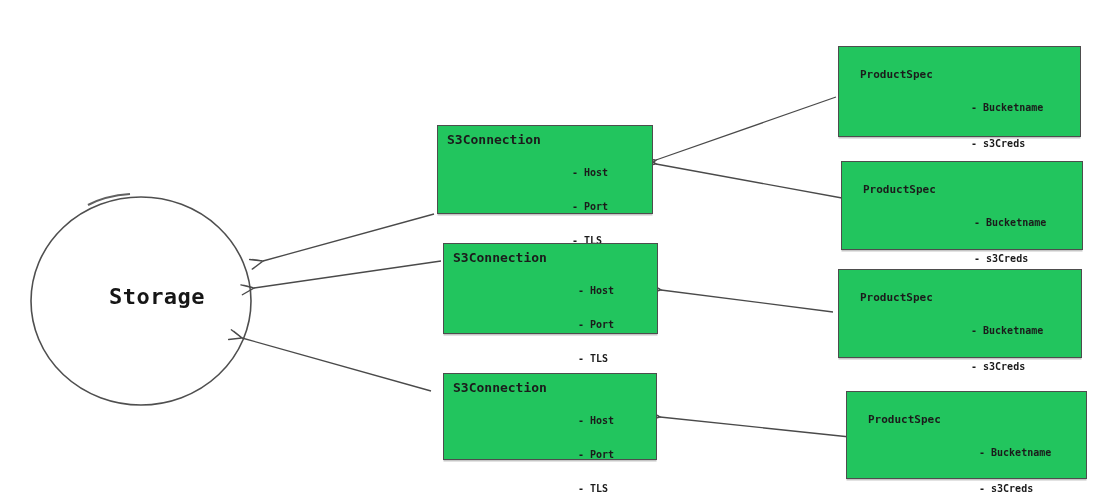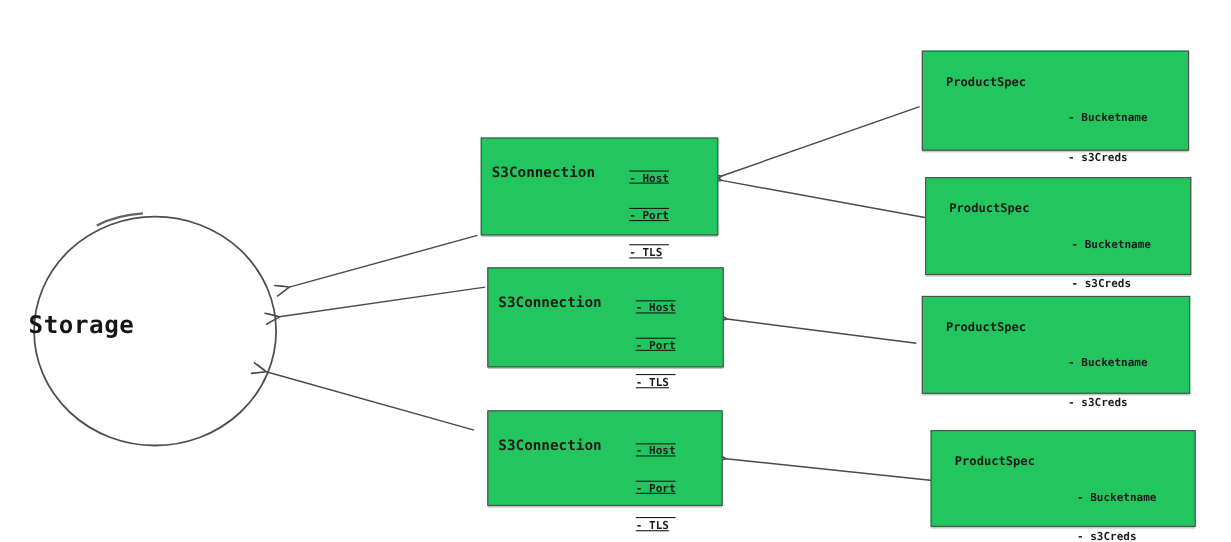--- a/index.html
+++ b/index.html
@@ -30,51 +30,50 @@
     border: 1.4px solid #4d4d4d;
     box-shadow: 0 2px 0 -0.5px rgba(90,90,90,0.35);
   }
   .node-label {
     position: absolute;
     font-weight: 600;
     white-space: nowrap;
   }
   .s3-node .node-label {
     left: 9px;
-    top: 24px;
+    top: 6px;
     font-size: 13px;
   }
   .ps-node .node-label {
     left: 21px;
     top: 21px;
     font-size: 11px;
   }
   .attr-list {
     position: absolute;
     font-weight: 600;
     font-size: 10px;
     white-space: pre;
   }
   .s3-node .attr-list {
     left: 134px;
-    top: 9px;
+    top: 19px;
     line-height: 11.2px;
-    text-decoration: underline;
   }
   .ps-node .attr-list {
     left: 132px;
     top: 31px;
     line-height: 12px;
   }
   .storage-label {
     position: absolute;
-    left: 26px;
+    left: 57px;
     top: 284px;
     width: 200px;
-    text-align: left;
+    text-align: center;
     font-size: 22px;
     font-weight: 600;
     letter-spacing: 0.5px;
     color: #161616;
   }
 </style>
 </head>
 <body>
 
 <div id="canvas">

